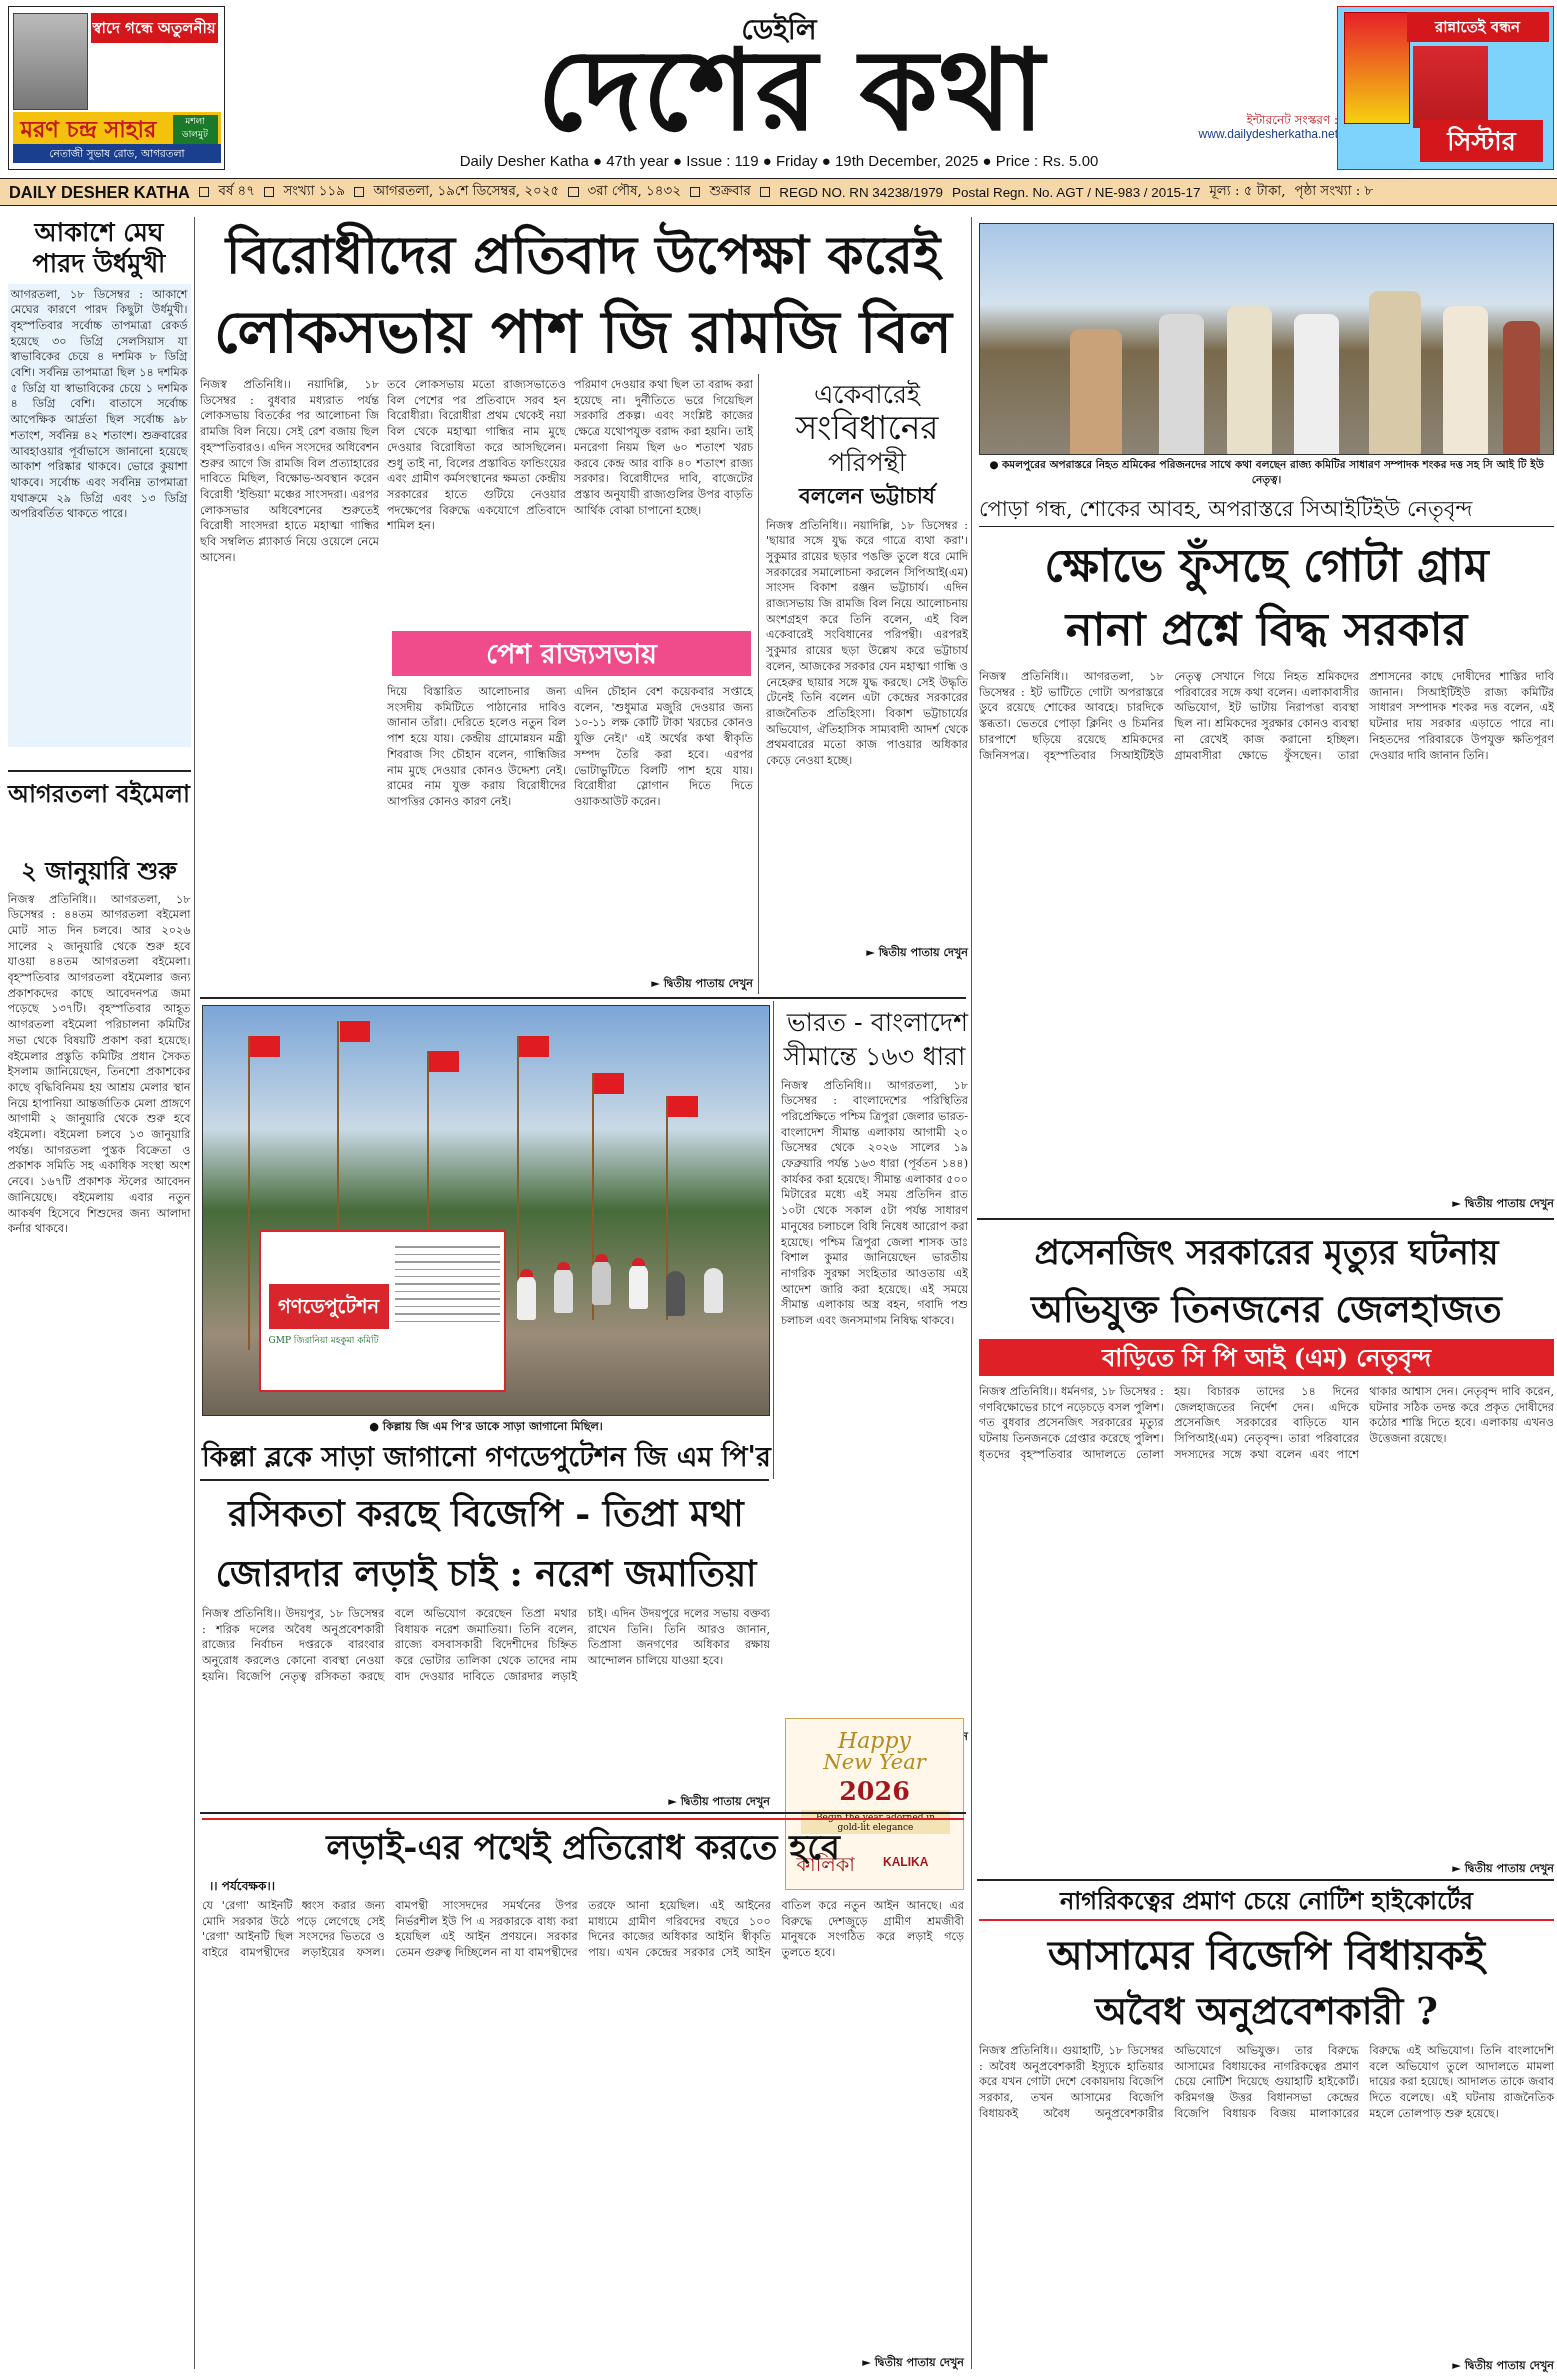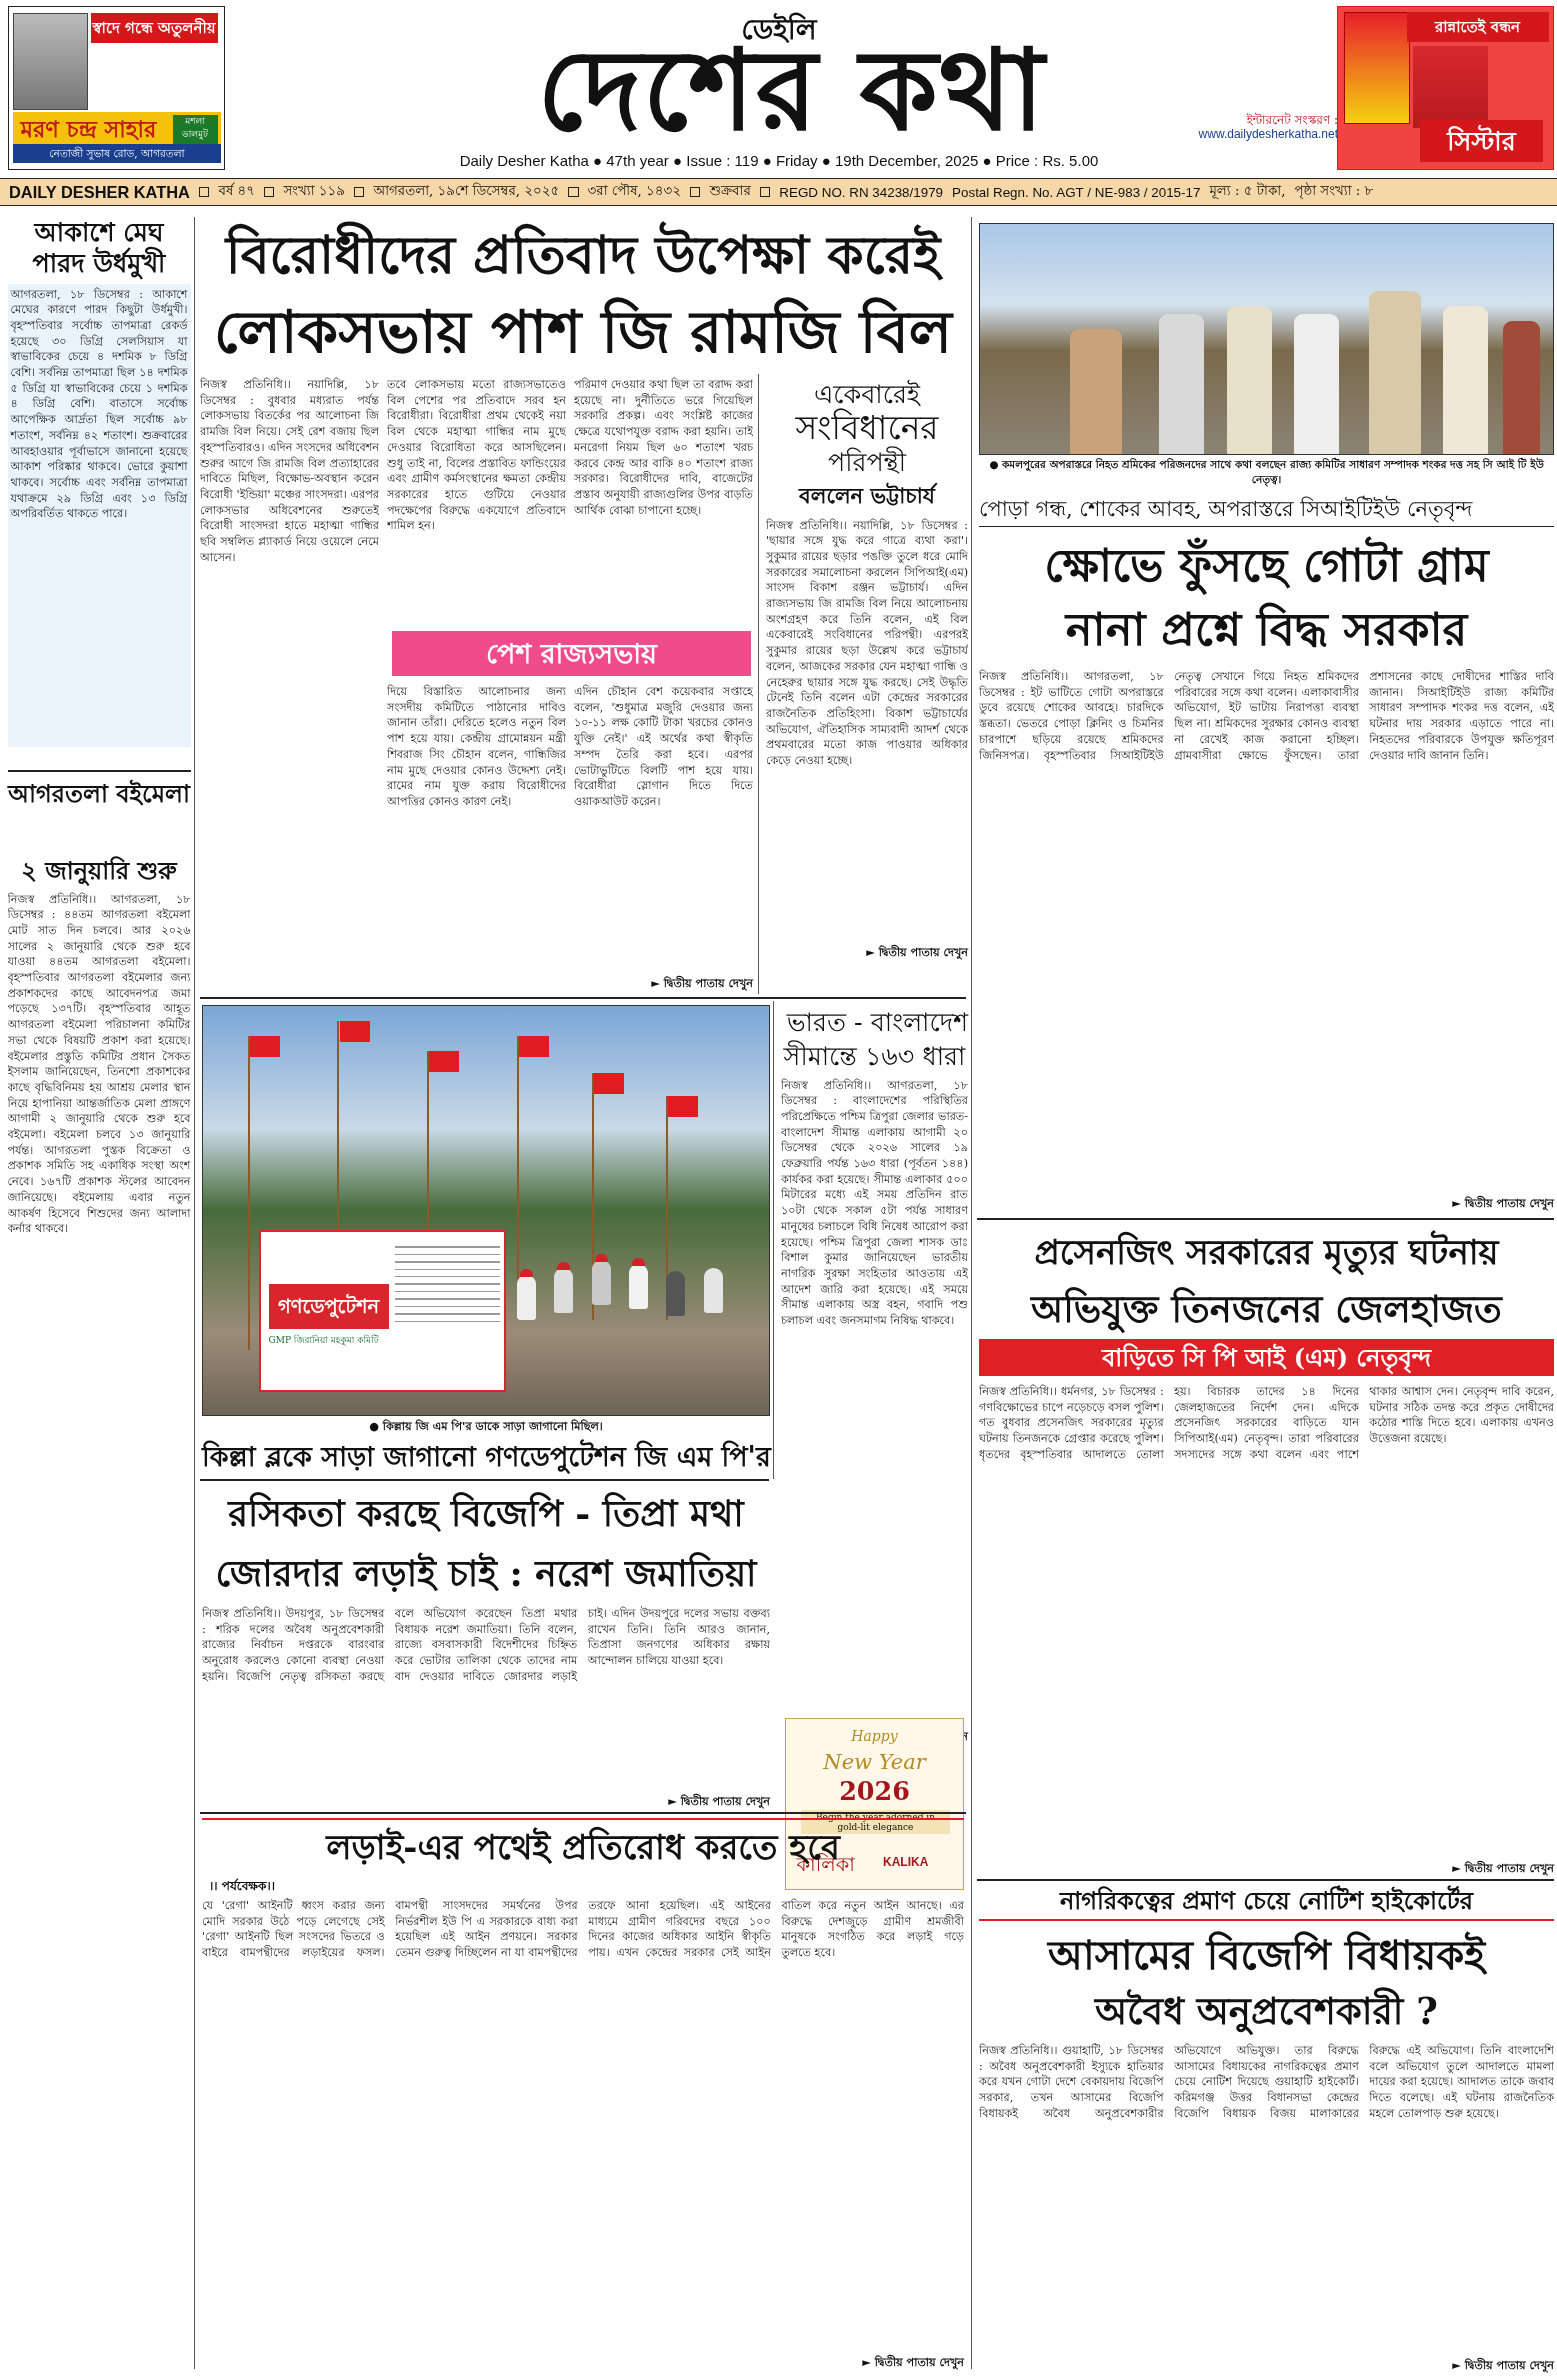--- a/index.html
+++ b/index.html
@@ -15,21 +15,21 @@
   #mast-ad-left .brand { position: absolute; left: 4.5px; top: 105px; width: 208px; height: 34px; background: #f4c20d; color: #c31b1b; font-size: 22.4px; font-weight: bold; line-height: 34px; padding-left: 7.5px; }
   #mast-ad-left .brand2 { position: absolute; right: 6px; top: 108px; width: 45px; height: 37px; background: #1a7a2a; color: #fff; font-size: 9px; text-align:center; line-height: 13.4px; }
   #mast-ad-left .addr { position: absolute; left: 4.5px; bottom: 6px; width: 208px; height: 19.4px; background: #1b3f8f; color: #fff; font-size: 10.5px; text-align: center; line-height: 19.4px; }
 
   #title-small { left: 0; width: 1558px; top: 7.5px; text-align: center; font-size: 28px; font-weight: bold; }
   #title-main { left: 418px; width: 747px; top: 34px; text-align: center; font-size: 112px; font-weight: 900; letter-spacing: 1.5px; line-height: 112px; }
   #issue-line { left: 0; width: 1558px; top: 152px; text-align: center; font-size: 15px; }
   #web-label { left: 1121px; top: 111px; width: 217px; text-align: right; font-size: 12px; color: #c0161d; }
   #web-url { left: 1121px; top: 127px; width: 217px; text-align: right; font-size: 12px; color: #1b3f8f; }
 
-  #mast-ad-right { left: 1337px; top: 6px; width: 217px; height: 164px; border: 1.5px solid #d3171b; background: #ef4444; }
+  #mast-ad-right { left: 1337px; top: 6px; width: 217px; height: 164px; border: 1.5px solid #d3171b; background: #7dd3fc; }
   #mast-ad-right .tag { position: absolute; right: 4.5px; top: 4.5px; width: 142px; height: 30px; background: #d3171b; color: #fff; font-size: 15px; text-align: center; line-height: 30px; font-weight: bold; }
   #mast-ad-right .pack { position: absolute; left: 6px; top: 4.5px; width: 66px; height: 112px; background: linear-gradient(#e7202a, #f5d111); border: 0.7px solid #a00; }
   #mast-ad-right .pack2 { position: absolute; left: 75px; top: 39px; width: 75px; height: 82px; background: linear-gradient(#d7282f, #b71a1e); }
   #mast-ad-right .brand { position: absolute; left: 82px; bottom: 7.5px; width: 123px; height: 42px; background: #d3171b; color: #fff; font-size: 25.4px; font-weight: bold; line-height: 42px; text-align: center; }
 
   #folio { left: 0; top: 178px; width: 1558px; height: 28px; background: #f6d7a7; border-top: 1.5px solid #222; border-bottom: 1.5px solid #222; display: flex; align-items: center; gap: 9px; padding-left: 9px; font-size: 13.4px; white-space: nowrap; }
   #folio .pn { font-weight: bold; font-family: "Liberation Sans", sans-serif; font-size: 16.4px; }
   #folio .sq { display: inline-block; width: 10.5px; height: 10.5px; border: 1.5px solid #222; }
 
   
@@ -170,21 +170,21 @@
   <div class="see-more">► <span>দ্বিতীয় পাতায় দেখুন</span></div>
 </div>
 
 <div class="hline" style="left:200px; top:1479px; width:569px;"></div>
 <div class="abs hl" style="left:202px; top:1487px; width:568px; font-size:36px; line-height:52px; text-align:center; white-space:nowrap;">রসিকতা করছে বিজেপি - তিপ্রা মথা</div>
 <div class="abs hl" style="left:202px; top:1547px; width:568px; font-size:36px; line-height:52px; text-align:center; white-space:nowrap;">জোরদার লড়াই চাই : নরেশ জমাতিয়া</div>
 <div class="abs body-text" style="left:202px; top:1606px; width:568px; height:187px; column-count:3; column-gap:10.5px;">নিজস্ব প্রতিনিধি।। উদয়পুর, ১৮ ডিসেম্বর : শরিক দলের অবৈধ অনুপ্রবেশকারী রাজ্যের নির্বাচন দপ্তরকে বারংবার অনুরোধ করলেও কোনো ব্যবস্থা নেওয়া হয়নি। বিজেপি নেতৃত্ব রসিকতা করছে বলে অভিযোগ করেছেন তিপ্রা মথার বিধায়ক নরেশ জমাতিয়া। তিনি বলেন, রাজ্যে বসবাসকারী বিদেশীদের চিহ্নিত করে ভোটার তালিকা থেকে তাদের নাম বাদ দেওয়ার দাবিতে জোরদার লড়াই চাই। এদিন উদয়পুরে দলের সভায় বক্তব্য রাখেন তিনি। তিনি আরও জানান, তিপ্রাসা জনগণের অধিকার রক্ষায় আন্দোলন চালিয়ে যাওয়া হবে।</div>
 <div class="abs see-more" style="left:583px; top:1793px; width:187px;">► <span>দ্বিতীয় পাতায় দেখুন</span></div>
 
 <div class="abs" style="left:785px; top:1718px; width:179px; height:172px; background:#fff8ea; border:0.7px solid #c9a44e;">
-  <div style="position:absolute; left:0; top:9px; width:100%; text-align:center; font-size:14px; font-style:italic; color:#b58a1f;">Happy</div>
+  <div style="position:absolute; left:0; top:9px; width:100%; text-align:center; font-size:22px; font-style:italic; color:#b58a1f;">Happy</div>
   <div style="position:absolute; left:0; top:31px; width:100%; text-align:center; font-size:21px; font-style:italic; color:#b58a1f;">New Year</div>
   <div style="position:absolute; left:0; top:57px; width:100%; text-align:center; font-size:25.4px; font-weight:bold; color:#a4161c;">2026</div>
   <div style="position:absolute; left:15px; top:91px; width:149px; text-align:center; font-size:9px; background:#f3e3b5; padding:2.2px;">Begin the year adorned in gold-lit elegance</div>
   <div style="position:absolute; left:10.5px; top:131px; width:82px; font-size:19.4px; font-weight:normal; color:#a4161c;">কালিকা</div>
   <div class="lsans" style="position:absolute; left:97px; top:136px; width:75px; font-size:12px; font-weight:bold; color:#a4161c;">KALIKA</div>
 </div>
 
 <div class="hline" style="left:200px; top:1812px; width:766px;"></div>
 <div class="abs" style="left:202px; top:1818px; width:762px; height:1.5px; background:#e02027;"></div>
 <div class="abs hl" style="left:202px; top:1823px; width:762px; font-size:34px; line-height:49px; text-align:center; white-space:nowrap;">লড়াই-এর পথেই প্রতিরোধ করতে হবে</div>

